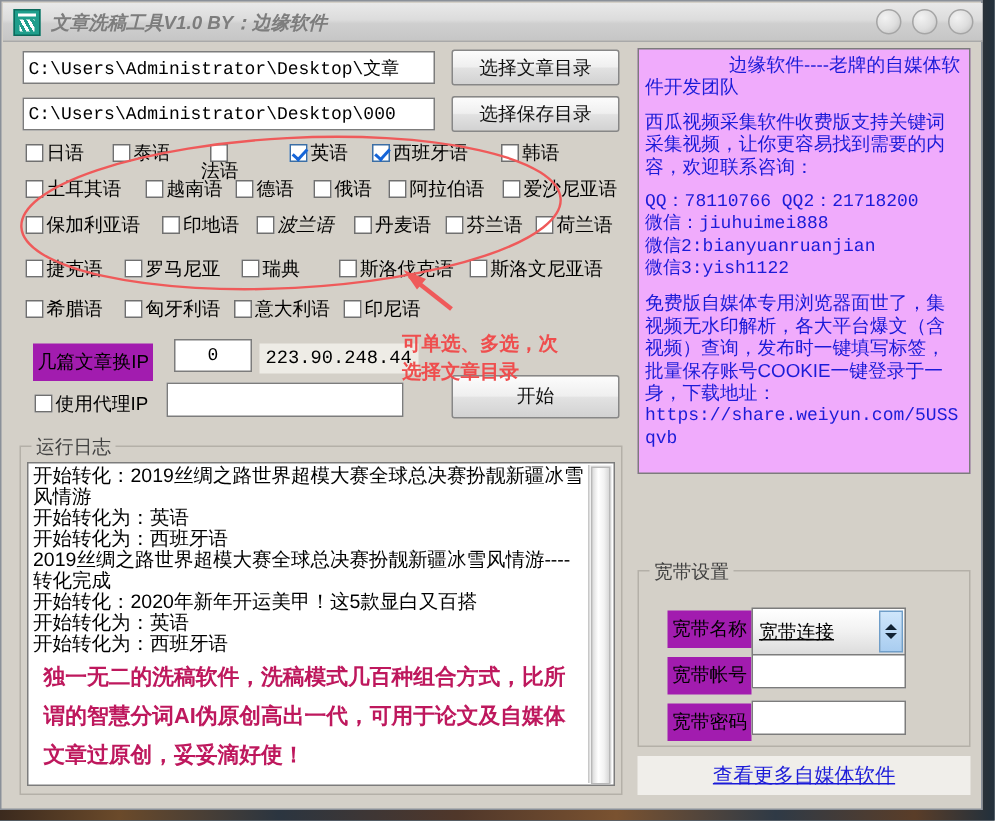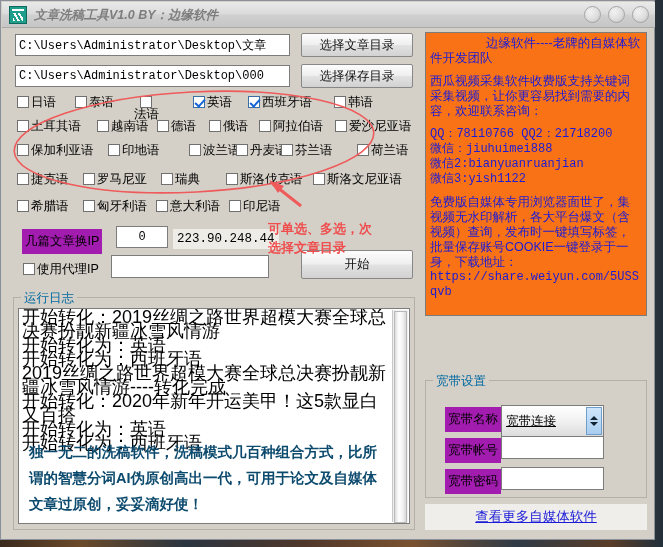--- a/index.html
+++ b/index.html
@@ -152,47 +152,47 @@
     position: absolute;
     border: 1px solid #b4b0a8;
     box-sizing: border-box;
   }
   .group > .legend {
     position: absolute;
     top: -8px; left: 7px;
     background: #d4d0c8;
     padding: 0 3px;
     font-size: 12.5px;
-    color: #0369a1;
+    color: #404040;
   }
   
   .logbox {
     position: absolute;
     background: #ffffff;
     border: 1px solid #7c7c7c;
     box-sizing: border-box;
     overflow: hidden;
   }
   .log-lines {
     position: absolute;
     left: 3px; top: 1px;
     right: 18px;
-    font-size: 18px;
+    font-size: 13px;
     color: #000;
     line-height: 14px;
     white-space: normal;
     word-break: break-all;
   }
   .log-lines .ln { display: block; }
   .promo {
     position: absolute;
     left: 10px;
     right: 22px;
     top: 130px;
-    color: #0c4a6e;
+    color: #be185d;
     font-size: 14.5px;
     line-height: 26px;
     font-weight: bold;
   }
   .scroll-track {
     position: absolute;
     right: 1px; top: 1px; bottom: 1px;
     width: 15px;
     background: #f0f0f0;
     border-left: 1px solid #c8c8c8;
@@ -201,21 +201,21 @@
     position: absolute;
     left: 1px; right: 1px; top: 1px;
     height: 100%;
     background: linear-gradient(90deg,#dcdcdc 0%, #ffffff 35%, #f2f2f2 70%, #d8d8d8 100%);
     border: 1px solid #b8b8b8;
     box-sizing: border-box;
   }
   
   .infobox {
     position: absolute;
-    background: #f97316;
+    background: #f0abfc;
     border: 1px solid #7c7c7c;
     box-sizing: border-box;
     overflow: hidden;
     padding: 3px 4px;
   }
   .infobox p {
     margin: 0;
     color: #1b1bd8;
     font-size: 12.5px;
     line-height: 15px;
@@ -382,29 +382,29 @@
     </div>
 
     <div class="cb" style="left:16px; top:143px;">
       <span class="box"></span>
       <span>保加利亚语</span>
     </div>
     <div class="cb" style="left:107px; top:143px;">
       <span class="box"></span>
       <span>印地语</span>
     </div>
-    <div class="cb" style="left:188px; top:143px;">
+    <div class="cb" style="left:170px; top:143px;font-style:italic;">
       <span class="box"></span>
       <span>波兰语</span>
     </div>
     <div class="cb" style="left:235px; top:143px;">
       <span class="box"></span>
       <span>丹麦语</span>
     </div>
-    <div class="cb" style="left:280px; top:143px;">
+    <div class="cb" style="left:296px; top:143px;">
       <span class="box"></span>
       <span>芬兰语</span>
     </div>
     <div class="cb" style="left:356px; top:143px;">
       <span class="box"></span>
       <span>荷兰语</span>
     </div>
 
     <div class="cb" style="left:16px; top:172px;">
       <span class="box"></span>

